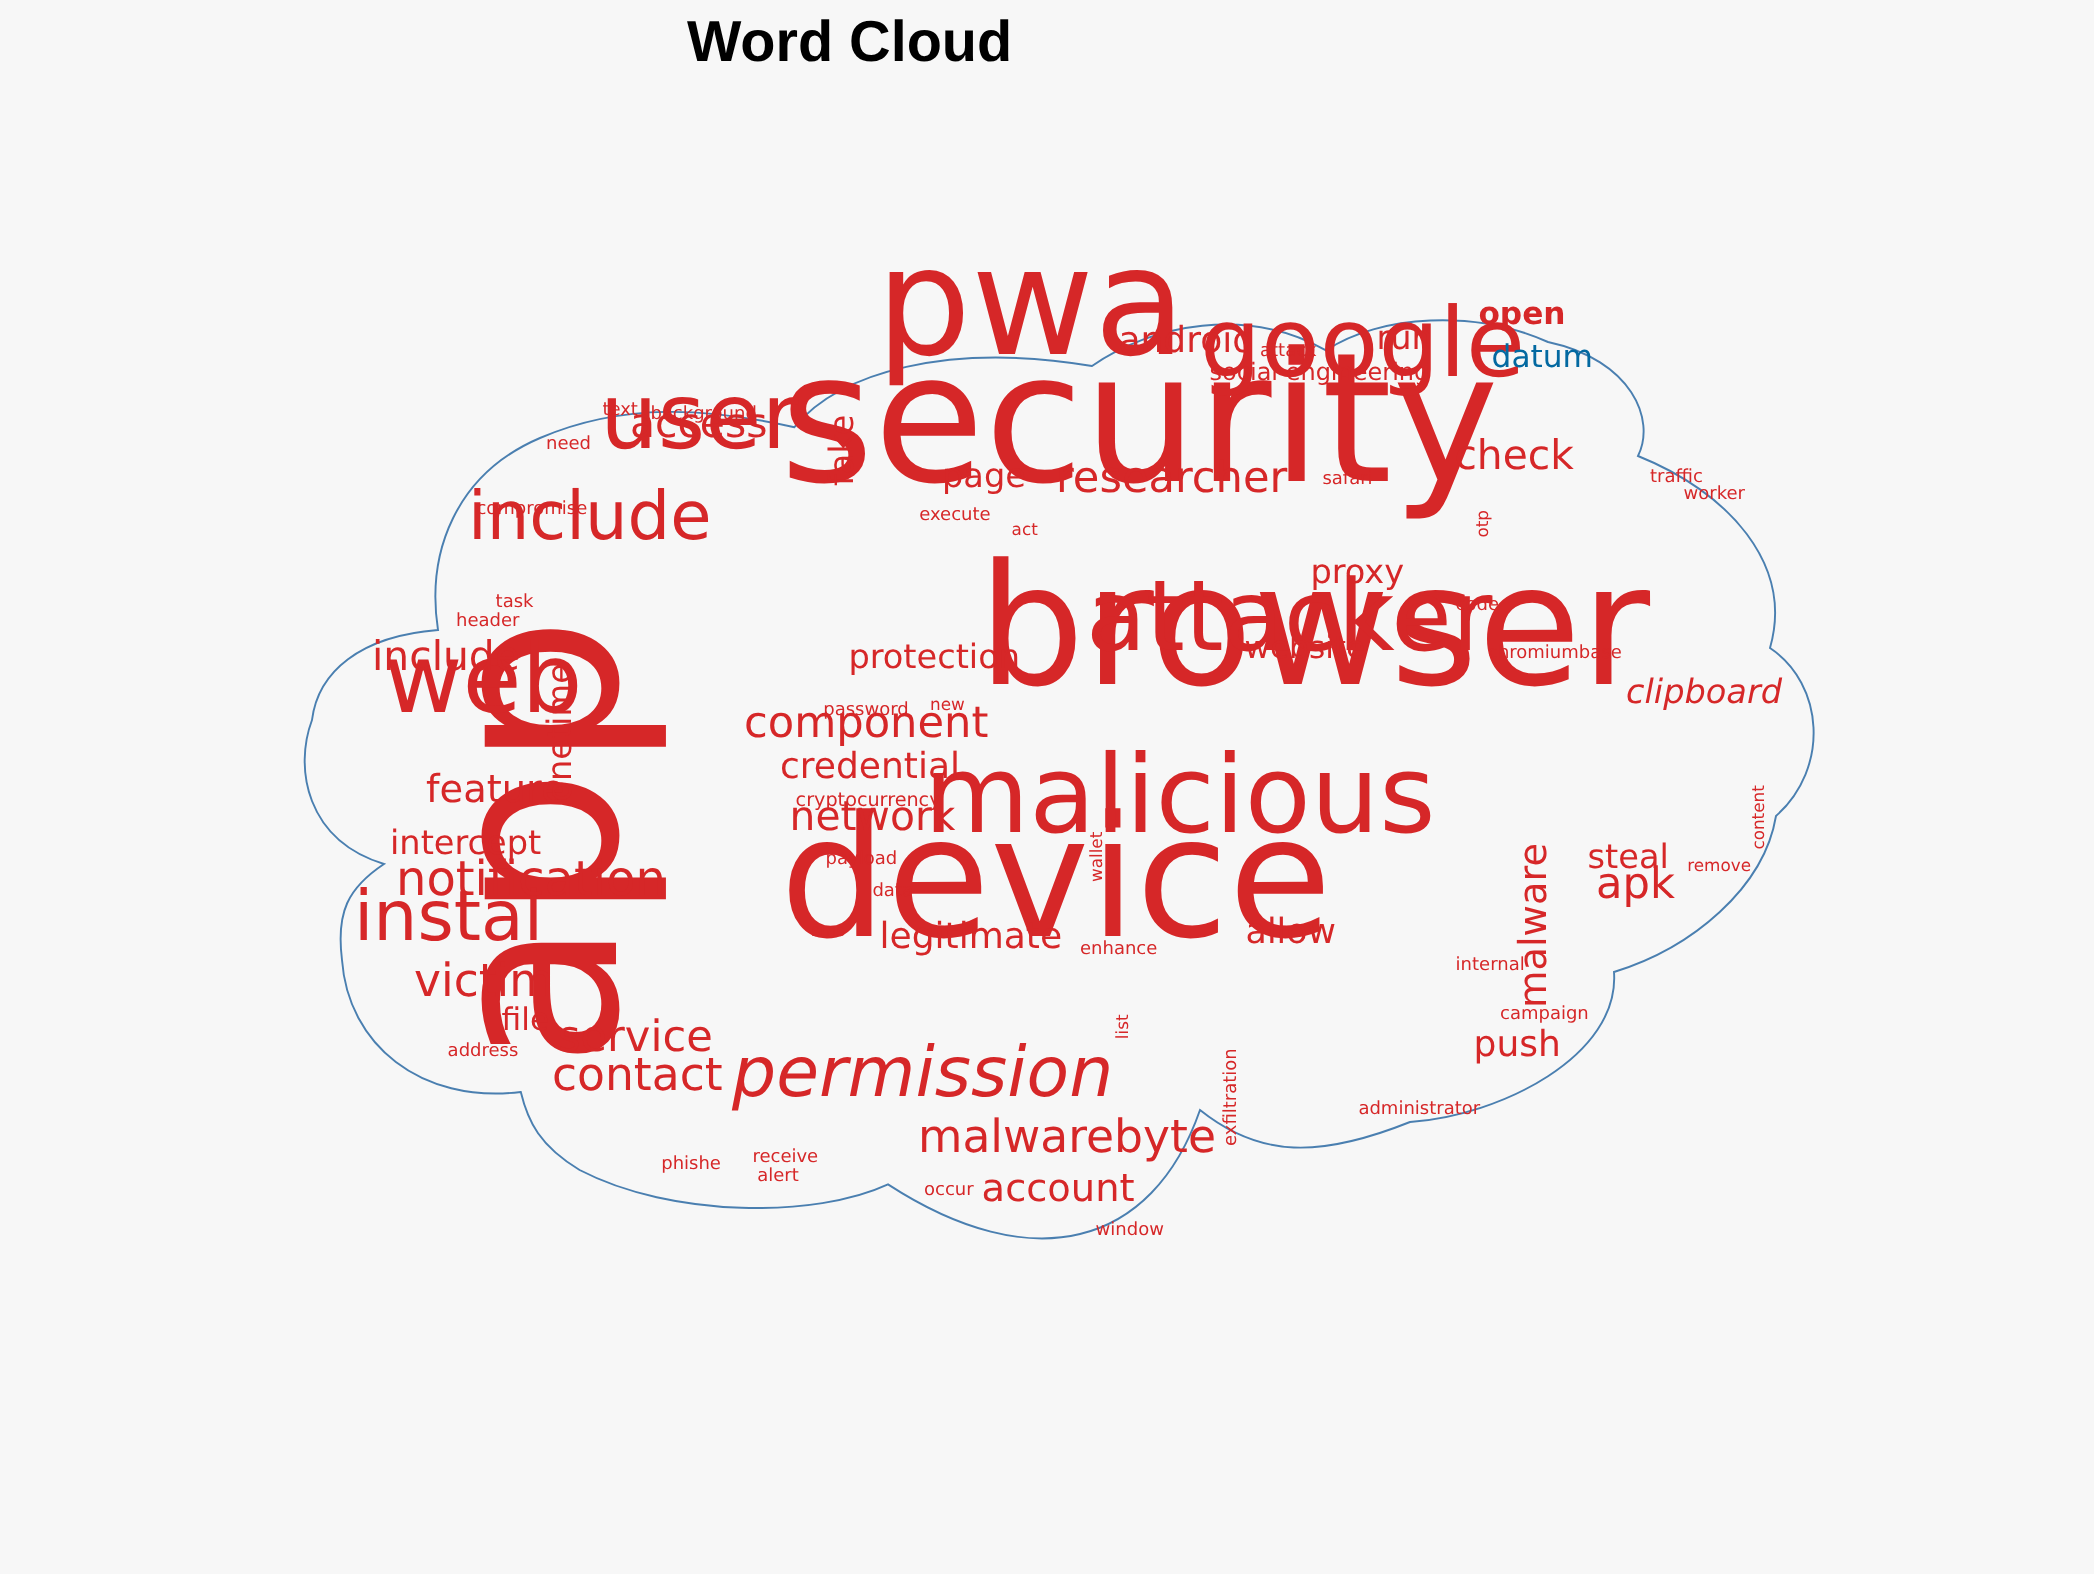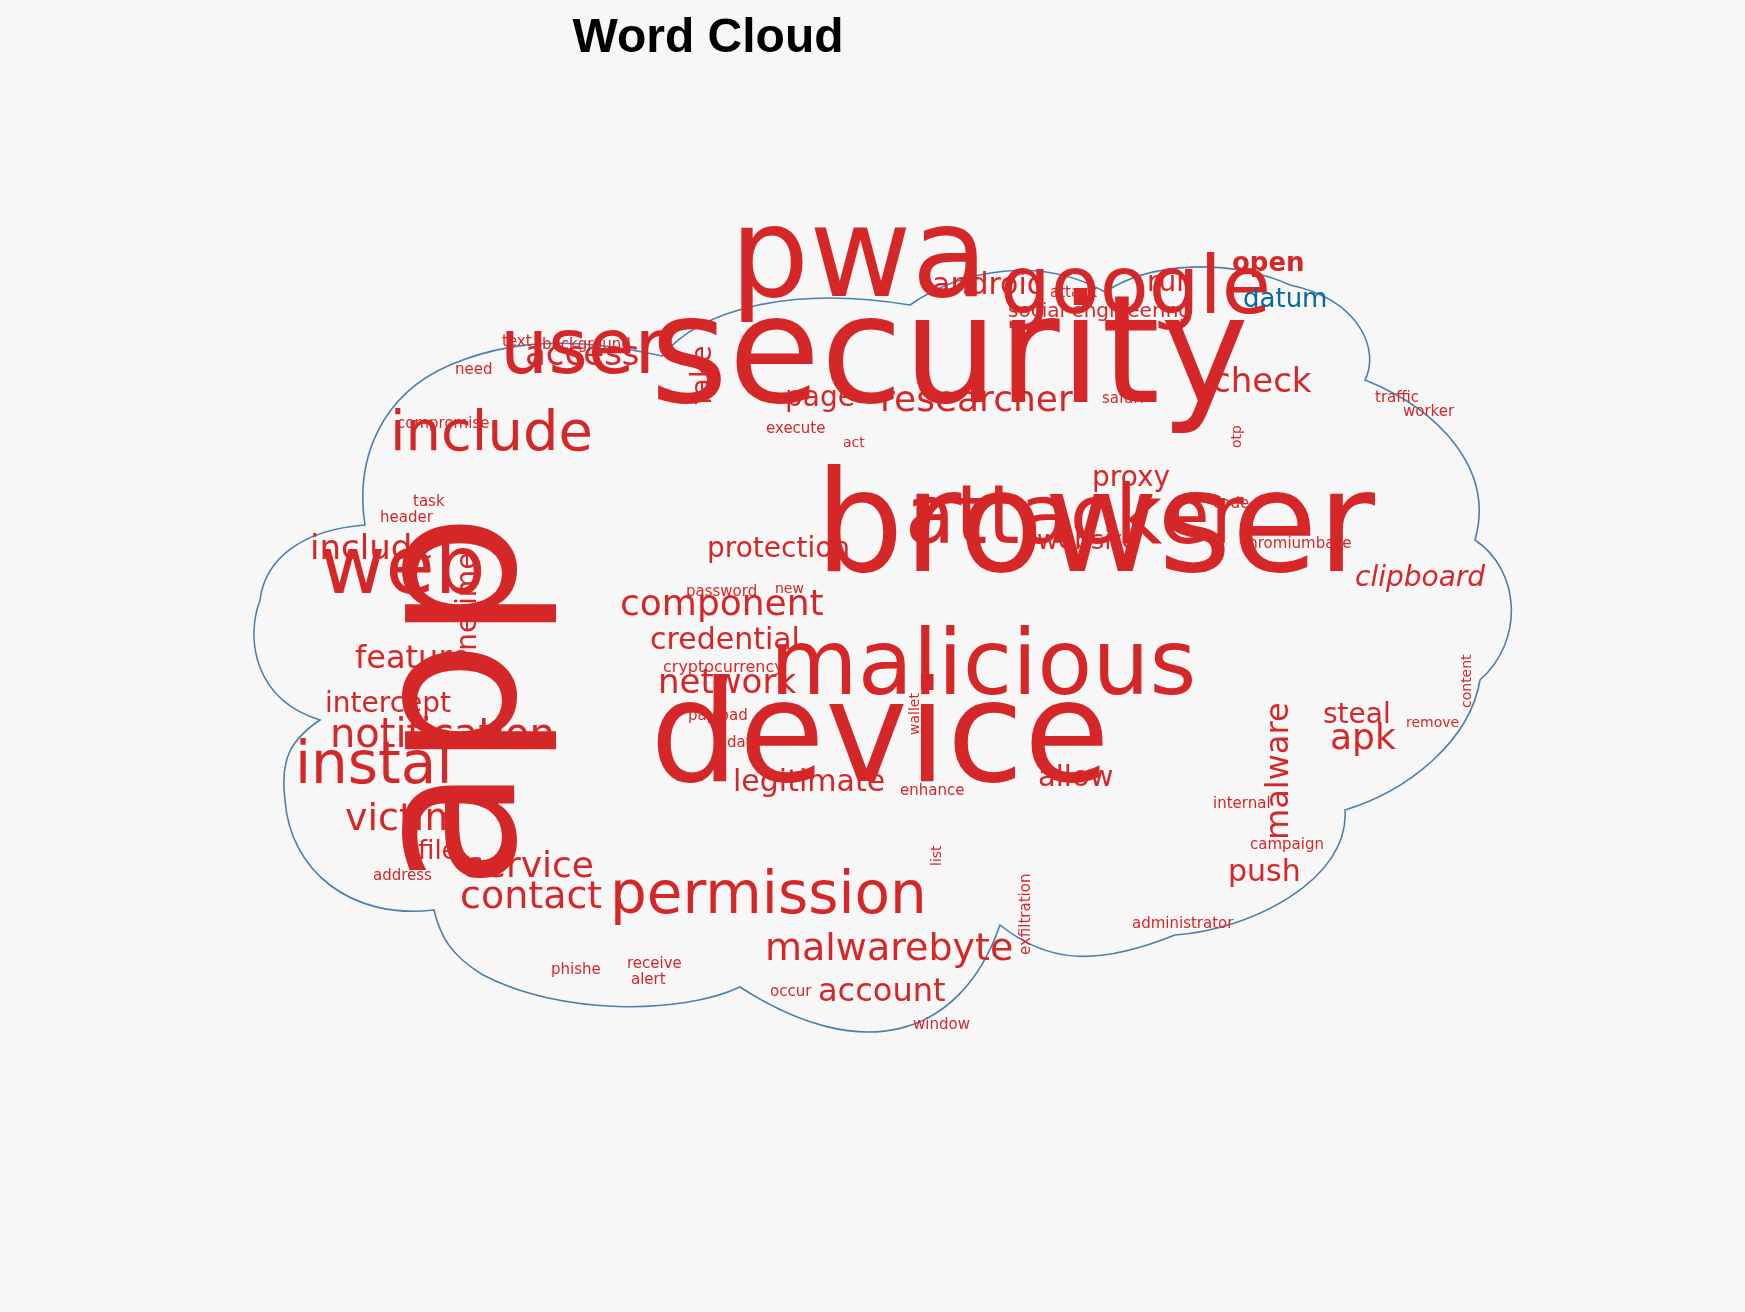--- a/index.html
+++ b/index.html
@@ -58,21 +58,21 @@
     <span class="word vert" style="font-size: 200px; color: rgb(214, 39, 40); left: 345px; top: 890px;">app</span>
     <span class="word" style="font-size: 150px; color: rgb(214, 39, 40); left: 650px; top: 275px;">security</span>
     <span class="word" style="font-size: 140px; color: rgb(214, 39, 40); left: 815px; top: 453px;">browser</span>
     <span class="word" style="font-size: 140px; color: rgb(214, 39, 40); left: 650px; top: 663px;">device</span>
     <span class="word" style="font-size: 125px; color: rgb(214, 39, 40); left: 730px; top: 190px;">pwa</span>
     <span class="word" style="font-size: 90px; color: rgb(214, 39, 40); left: 770px; top: 618px;">malicious</span>
     <span class="word" style="font-size: 82px; color: rgb(214, 39, 40); left: 905px; top: 474.4px;">attacker</span>
     <span class="word" style="font-size: 80px; color: rgb(214, 39, 40); left: 1000px; top: 246px;">google</span>
     <span class="word" style="font-size: 76px; color: rgb(214, 39, 40); left: 500px; top: 309.2px;">user</span>
     <span class="word" style="font-size: 80px; color: rgb(214, 39, 40); left: 320px; top: 526px;">web</span>
-    <span class="word" style="font-size: 58px; color: rgb(214, 39, 40); left: 610px; top: 863.6px;">permission</span>
+    <span class="word" style="font-size: 58px; color: rgb(214, 39, 40); left: 610px; top: 863.6px; font-style: italic;">permission</span>
     <span class="word" style="font-size: 56px; color: rgb(214, 39, 40); left: 390px; top: 403.2px;">include</span>
     <span class="word" style="font-size: 58px; color: rgb(214, 39, 40); left: 295px; top: 733.6px;">instal</span>
     <span class="word" style="font-size: 40px; color: rgb(214, 39, 40); left: 330px; top: 713px;">notification</span>
     <span class="word" style="font-size: 38px; color: rgb(214, 39, 40); left: 765px; top: 927.6px;">malwarebyte</span>
     <span class="word" style="font-size: 36px; color: rgb(214, 39, 40); left: 880px; top: 381.2px;">researcher</span>
     <span class="word" style="font-size: 38px; color: rgb(214, 39, 40); left: 345px; top: 797.6px;">victim</span>
     <span class="word" style="font-size: 38px; color: rgb(214, 39, 40); left: 460px; top: 875.6px;">contact</span>
     <span class="word" style="font-size: 36px; color: rgb(214, 39, 40); left: 465px; top: 847.2px;">service</span>
     <span class="word" style="font-size: 36px; color: rgb(214, 39, 40); left: 620px; top: 585.2px;">component</span>
     <span class="word" style="font-size: 34px; color: rgb(214, 39, 40); left: 310px; top: 529.8px;">include</span>

